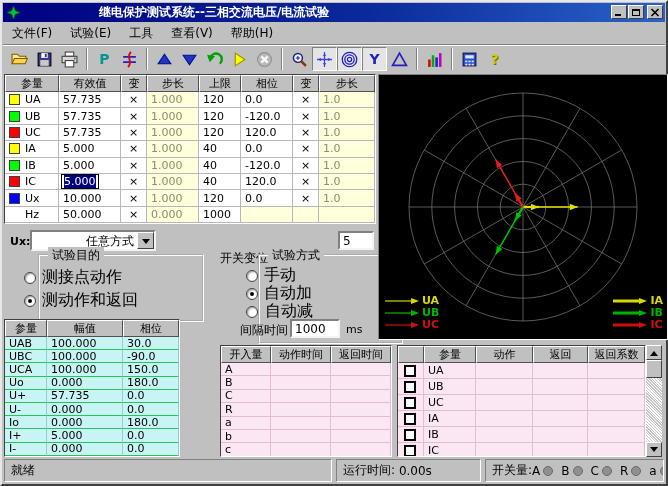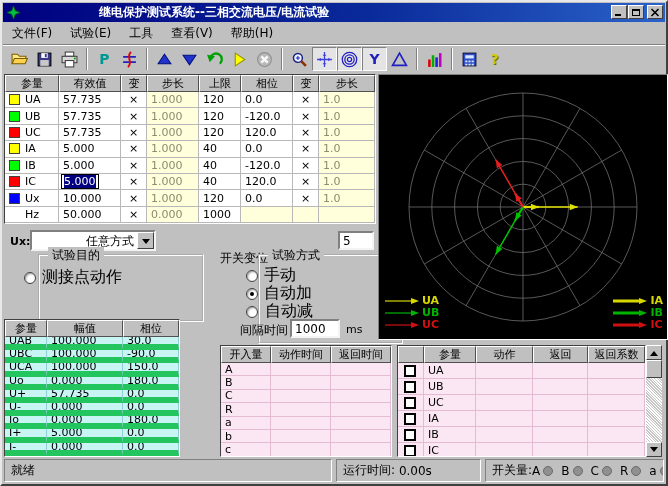--- a/index.html
+++ b/index.html
@@ -58,21 +58,21 @@
   .gb-title{position:absolute;top:-9px;left:8px;background:#c0c0c0;padding:0 4px;font-size:12px;white-space:nowrap;}
   .radio-row{position:absolute;display:flex;align-items:center;gap:6px;font-size:16px;white-space:nowrap;}
   .radio{width:12px;height:12px;border-radius:50%;background:#fff;border:1px solid #404040;
     box-shadow:inset 1px 1px 2px #9a9a9a;position:relative;flex:none;box-sizing:border-box;}
   .radio.sel::after{content:'';position:absolute;left:3px;top:3px;width:4px;height:4px;border-radius:50%;background:#000;}
   
   .stable{position:absolute;border:1px solid;border-color:#404040 #fff #fff #404040;box-sizing:border-box;overflow:hidden;font-size:11px;}
   .srow{display:grid;}
   .scell{display:flex;align-items:center;padding-left:4px;box-sizing:border-box;overflow:hidden;white-space:nowrap;}
   .derived{background:#c9f4f4;}
-  .derived .scell{border-right:1px solid #93cdd4;border-bottom:6px solid #22c55e;}
+  .derived .scell{border-right:1px solid #93cdd4;border-bottom:1px solid #22c55e;}
   .pink{background:#fbe7f3;}
   .pink .scell{border-right:1px solid #e3bcd4;border-bottom:1px solid #e3bcd4;}
   .checkbox{width:12px;height:12px;background:#fff;border:2px solid #000;margin-left:6px;flex:none;box-sizing:border-box;}
   
   .scrollbar{position:absolute;left:644px;top:343px;width:16px;height:112px;
     background-image:repeating-linear-gradient(45deg,#fff 0 1px,#c6c6c6 1px 2px);box-sizing:border-box;}
   .sb-btn{width:16px;height:15px;background:#c0c0c0;border:1px solid;border-color:#fff #404040 #404040 #fff;
     display:flex;align-items:center;justify-content:center;box-sizing:border-box;}
   .sb-btn.down{position:absolute;bottom:0;}
   .sb-thumb{width:16px;height:18px;background:#c0c0c0;border:1px solid;border-color:#fff #404040 #404040 #fff;box-sizing:border-box;}
@@ -414,20 +414,24 @@
     <span>5</span>
   </div>
   <span class="lbl" style="left:378px;top:233px;font-size:11px;">ms</span>
 
   <div class="groupbox" style="left:8px;top:252px;width:166px;height:68px;">
     <span class="gb-title">试验目的</span>
   </div>
   <div class="radio-row" style="left:22px;top:265px;">
     <span class="radio"></span>
     <span>测接点动作</span>
+  </div>
+  <div class="radio-row" style="left:22px;top:288px;">
+    <span class="radio sel"></span>
+    <span>测动作和返回</span>
   </div>
 
   <div class="groupbox" style="left:228px;top:252px;width:145px;height:90px;">
     <span class="gb-title">试验方式</span>
   </div>
   <div class="radio-row" style="left:244px;top:263px;">
     <span class="radio"></span>
     <span>手动</span>
   </div>
   <div class="radio-row" style="left:244px;top:281px;">

